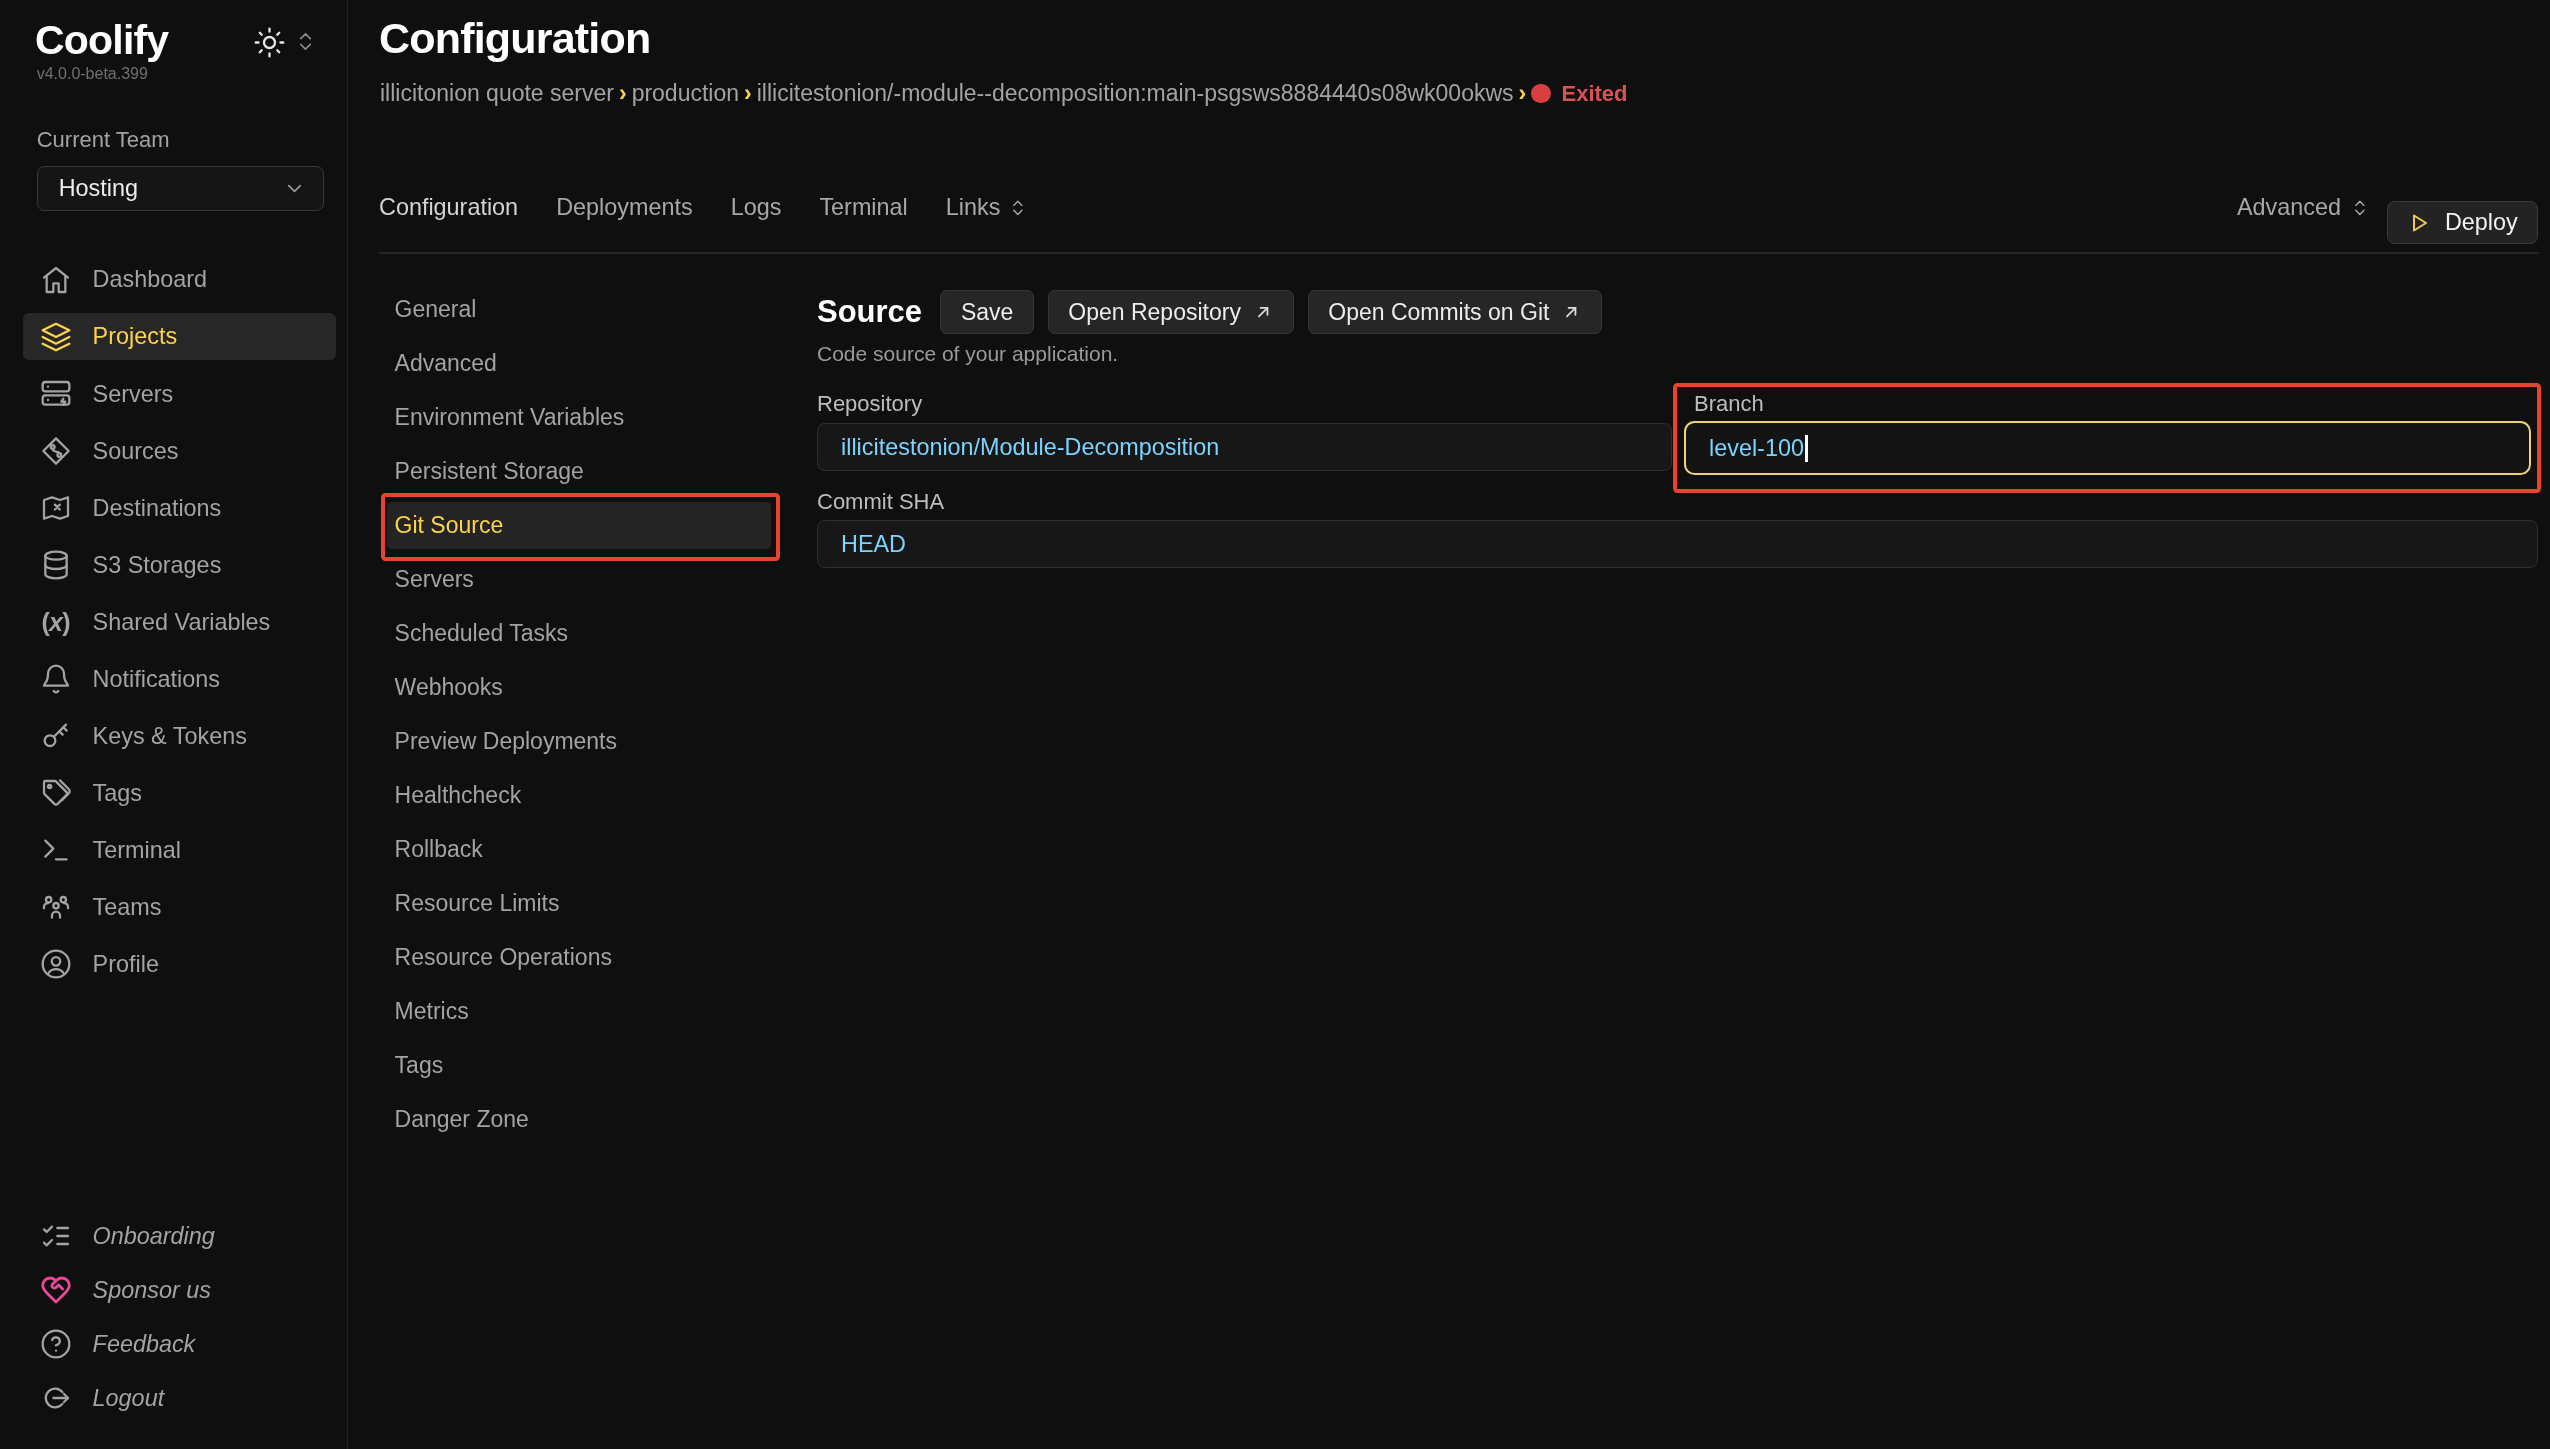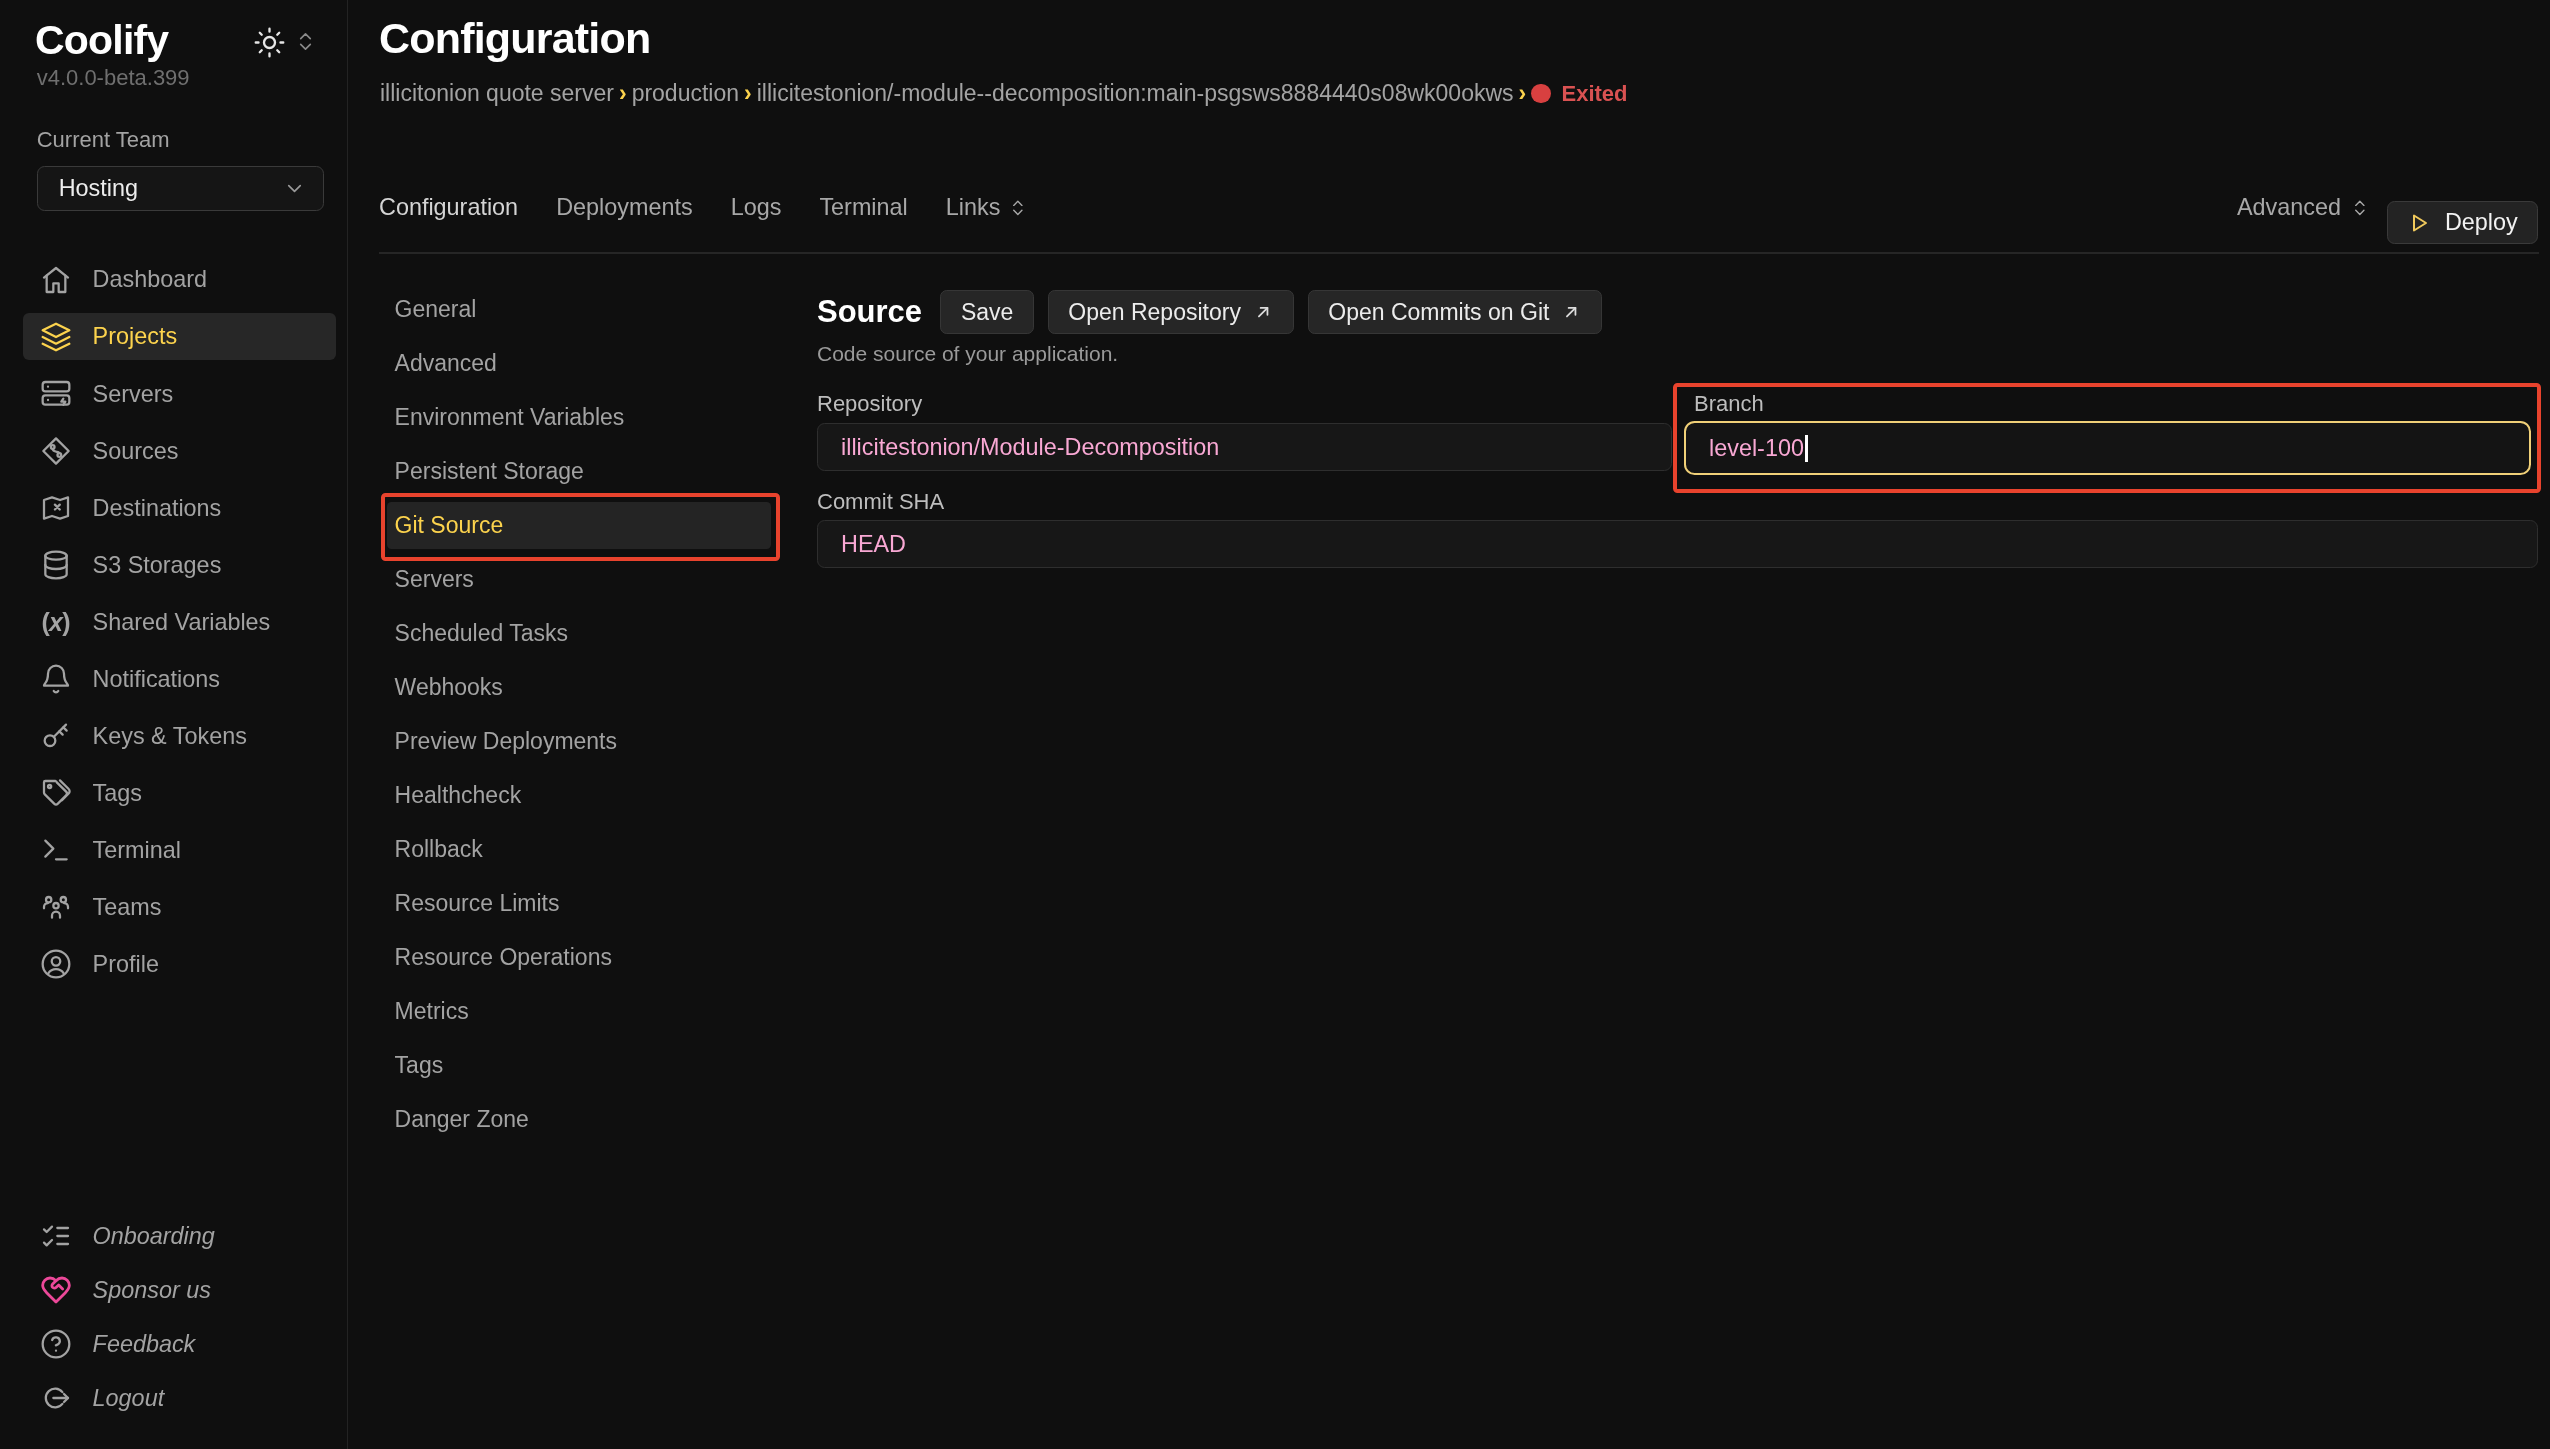--- a/index.html
+++ b/index.html
@@ -11,21 +11,21 @@
     -webkit-font-smoothing:antialiased;
   }
   svg{display:block;}
   .icon{stroke:currentColor;fill:none;stroke-width:1.7;stroke-linecap:round;stroke-linejoin:round;}
 
   
   .sidebar{position:absolute;left:17px;top:0;width:331px;height:1449px;background:#0f0f0f;border-right:1.5px solid #232323;}
   .logo{position:absolute;left:18px;top:16.6px;font-size:41px;font-weight:800;color:#ffffff;letter-spacing:-0.8px;}
   .theme-toggle{position:absolute;left:236px;top:26px;color:#e6e6e6;cursor:pointer;}
   .theme-caret{position:absolute;left:277px;top:30px;color:#8a8a8a;cursor:pointer;}
-  .version{position:absolute;left:19.7px;top:65px;font-size:22px;color:#6f6f6f;}
+  .version{position:absolute;left:19.7px;top:65px;font-size:16px;color:#6f6f6f;}
   .team-label{position:absolute;left:19.7px;top:127px;font-size:22px;color:#a3a3a3;}
   .team-select{
     position:absolute;left:19.7px;top:166px;width:287px;height:45px;border:1.5px solid #3a3a3a;border-radius:7.6px;
     display:flex;align-items:center;padding:0 16.6px 0 21px;color:#ededed;font-size:23.4px;background:#151515;cursor:pointer;
   }
   .team-select .caret{margin-left:auto;color:#9a9a9a;}
   .nav{position:absolute;left:6px;top:251px;width:313px;}
   .nav-item{height:57px;display:flex;align-items:center;gap:21px;padding-left:16.6px;color:#a3a3a3;font-size:23.4px;cursor:pointer;border-radius:6px;}
   .nav-item .ic{width:32px;height:32px;flex:0 0 32px;display:flex;align-items:center;justify-content:center;}
   .nav-item.active{background:#272727;color:#fcd34d;height:47px;margin:5.3px 0;}
@@ -62,21 +62,21 @@
   .src-header{position:absolute;left:817px;top:290px;display:flex;align-items:center;gap:13.6px;height:44px;}
   .src-title{font-size:31px;font-weight:800;color:#ffffff;margin-right:4.5px;}
   .btn{height:44px;background:#262626;border:0.8px solid #363636;border-radius:6.8px;display:flex;align-items:center;gap:12px;
     padding:0 19.7px;font-size:23px;color:#ececec;cursor:pointer;white-space:nowrap;}
   .btn .ext{color:#dcdcdc;}
   .src-subtitle{position:absolute;left:817px;top:342px;font-size:21px;color:#9a9a9a;}
 
   .field-label{position:absolute;font-size:22px;color:#bdbdbd;}
   .input{
     position:absolute;background:#171717;border:1.5px solid #2e2e2e;border-radius:7.6px;
-    display:flex;align-items:center;padding:0 23px;font-size:23.4px;color:#f9a8d4;cursor:text;white-space:nowrap;
+    display:flex;align-items:center;padding:0 23px;font-size:23.4px;color:#7dd3fc;cursor:text;white-space:nowrap;
   }
   .input.focused{border:2.3px solid #f0d078;border-radius:10.6px;background:#141414;}
   .cursor-bar{display:inline-block;width:2.3px;height:27px;background:#ffffff;margin-left:1.5px;}
 
   
   .anno{position:absolute;border:4.5px solid #e8432d;border-radius:4.5px;pointer-events:none;}
   .anno-gitsource{left:381px;top:493px;width:399px;height:68px;}
   .anno-branch{left:1673px;top:383px;width:868px;height:110px;}
 </style>
 </head>

